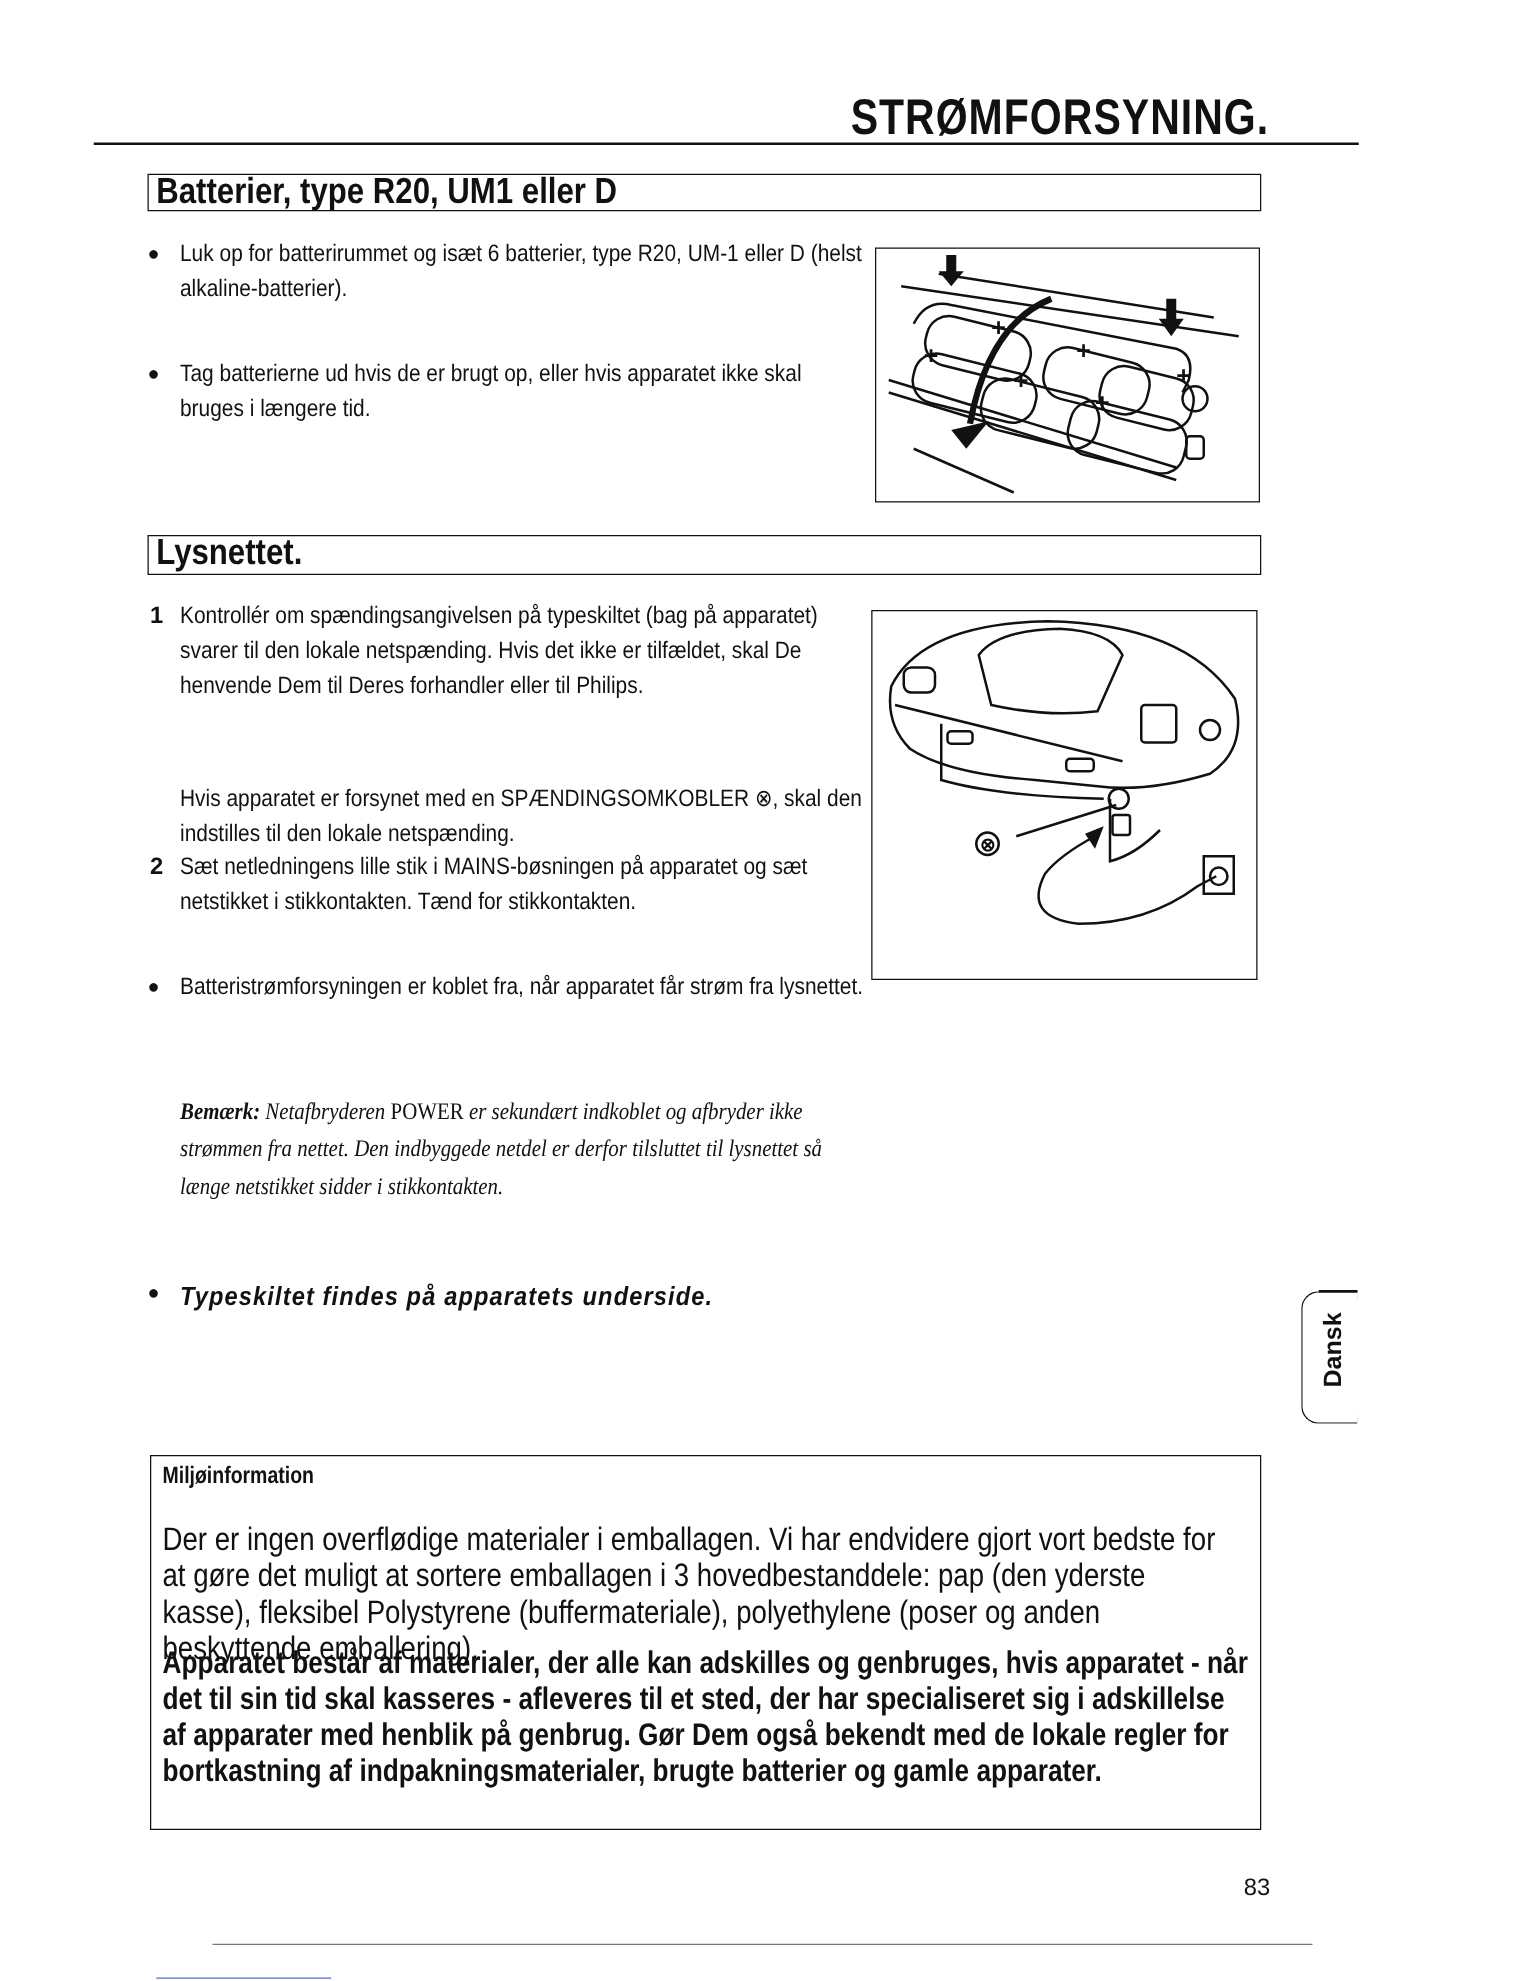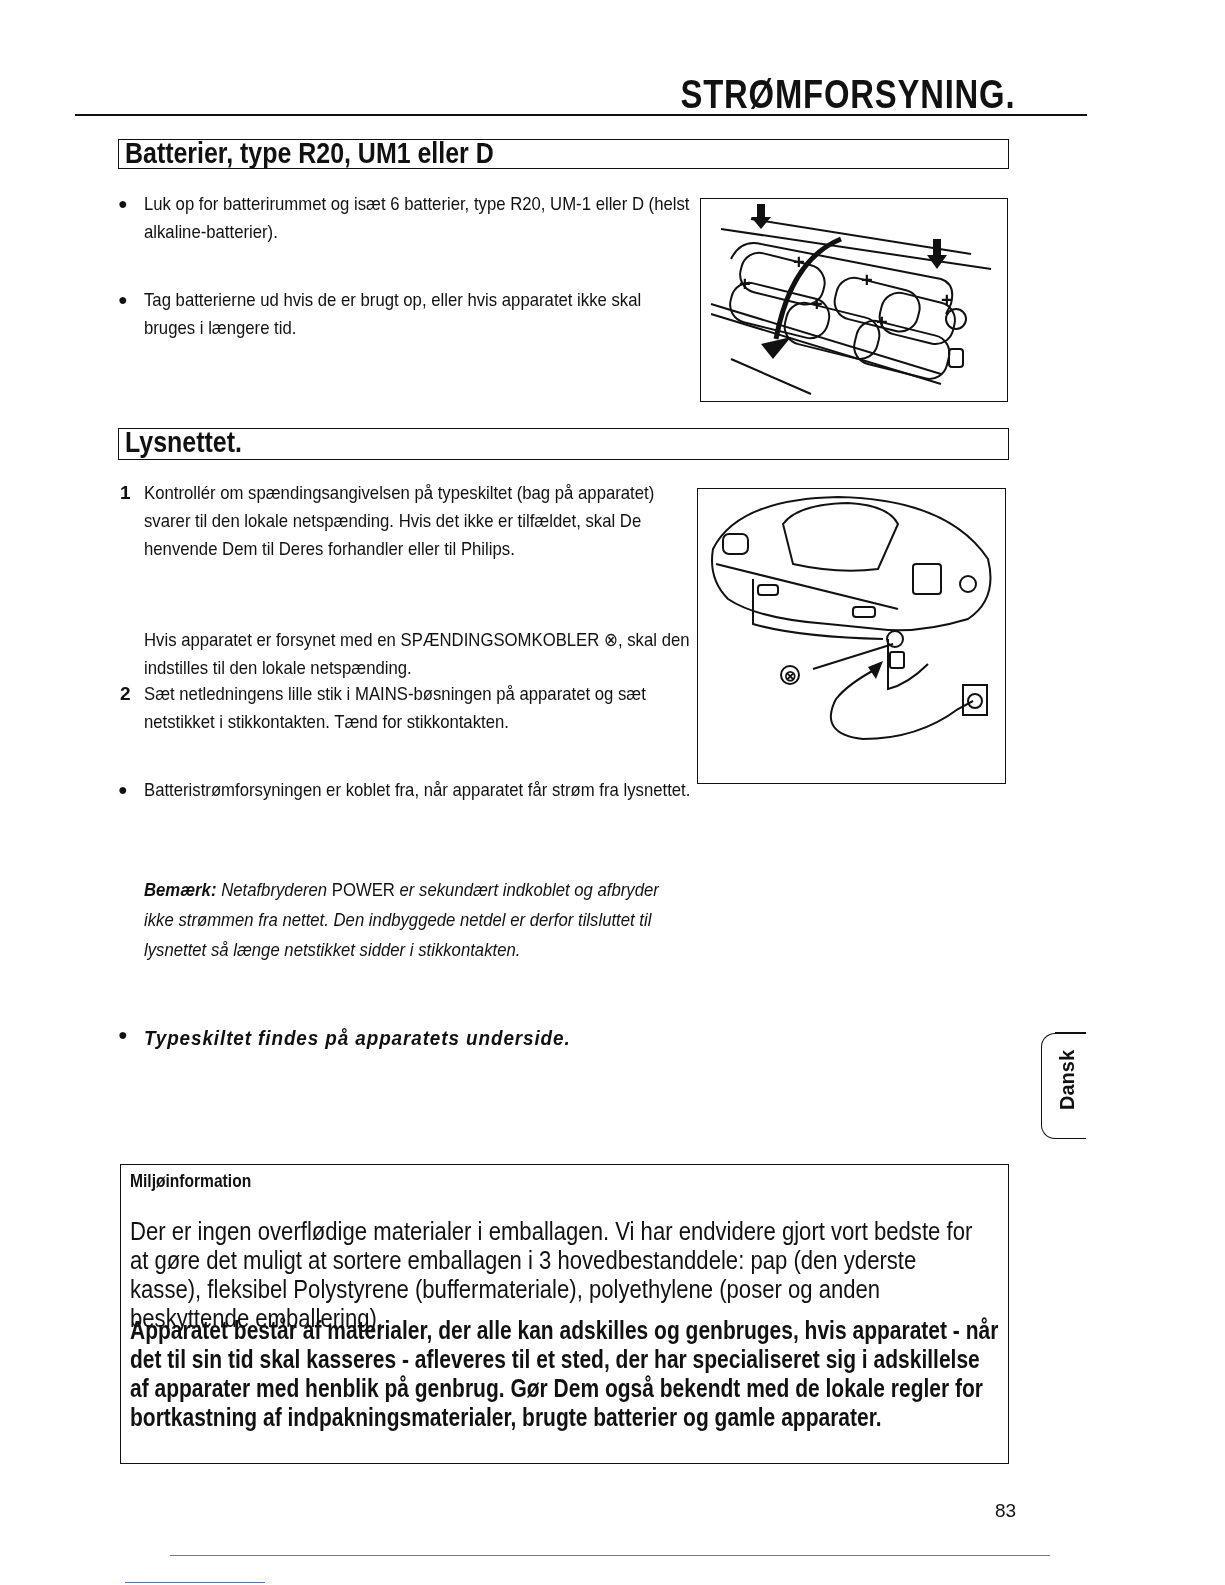--- a/index.html
+++ b/index.html
@@ -23,21 +23,21 @@
   }
   .section-box span { display: inline-block; transform: scaleX(0.86); transform-origin: left center; }
 
   .para { position: absolute; font-size: 19px; line-height: 28px; width: 640px; }
   .para .inner { display: block; transform: scaleX(0.88); transform-origin: left top; width: 114%; }
   .bullet { position: absolute; left: -26px; top: 0; font-size: 16px; }
   .num { position: absolute; left: -24px; top: 0; font-weight: bold; }
 
   .figure { position: absolute; border: 1.5px solid #111; box-sizing: border-box; background: #fff; }
 
-  .note { position: absolute; font-size: 19px; line-height: 30px; font-style: italic; width: 640px; }
+  .note { position: absolute; font-size: 19px; line-height: 30px; font-style: italic; width: 640px; font-family: Liberation Serif, serif; }
   .note .inner { display: block; transform: scaleX(0.88); transform-origin: left top; width: 114%; }
   .note b { font-weight: bold; }
   .note .upright { font-style: normal; }
 
   .typeskilt { position: absolute; left: 144px; top: 1026px; font-size: 21px; font-weight: bold; font-style: italic; letter-spacing: 1px; }
 
   .tab {
     position: absolute; left: 1041px; top: 1033px; width: 45px; height: 106px;
     border: 1.5px solid #111; border-right: none; border-radius: 14px 0 0 14px; box-sizing: border-box;
   }

